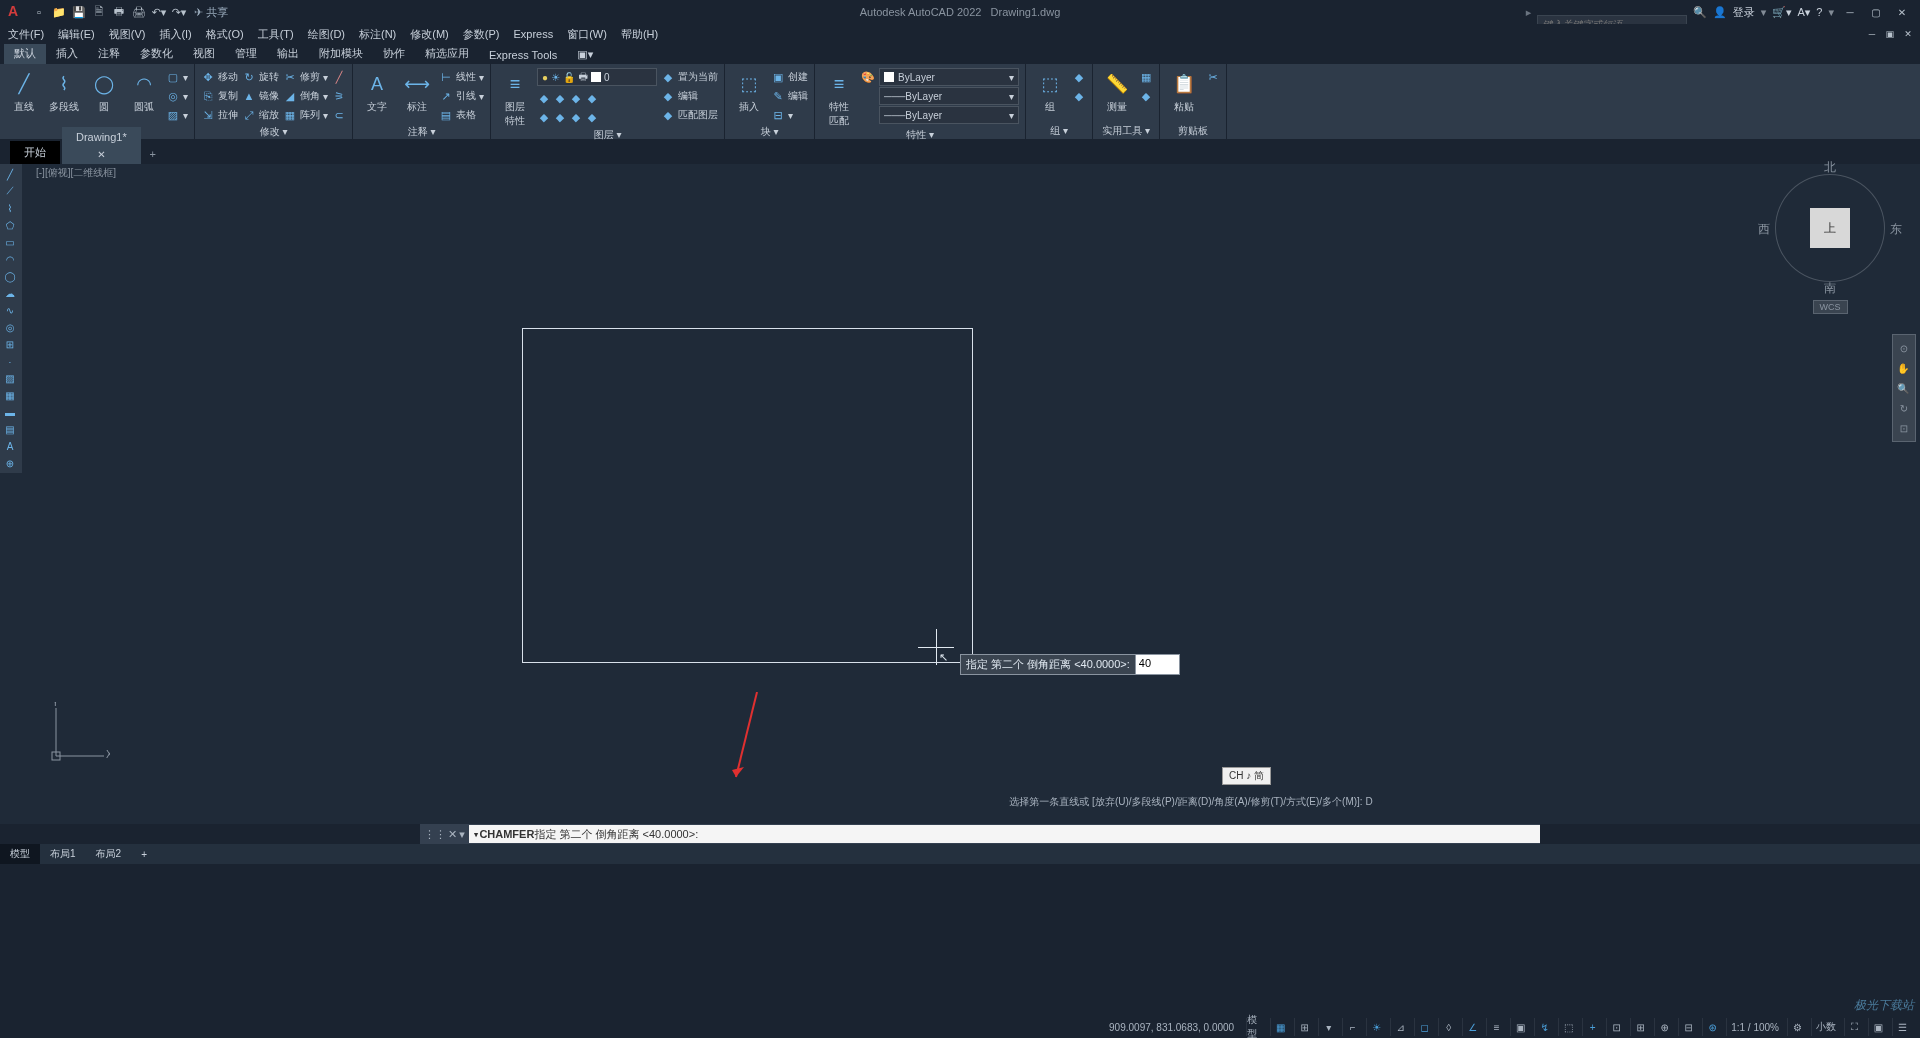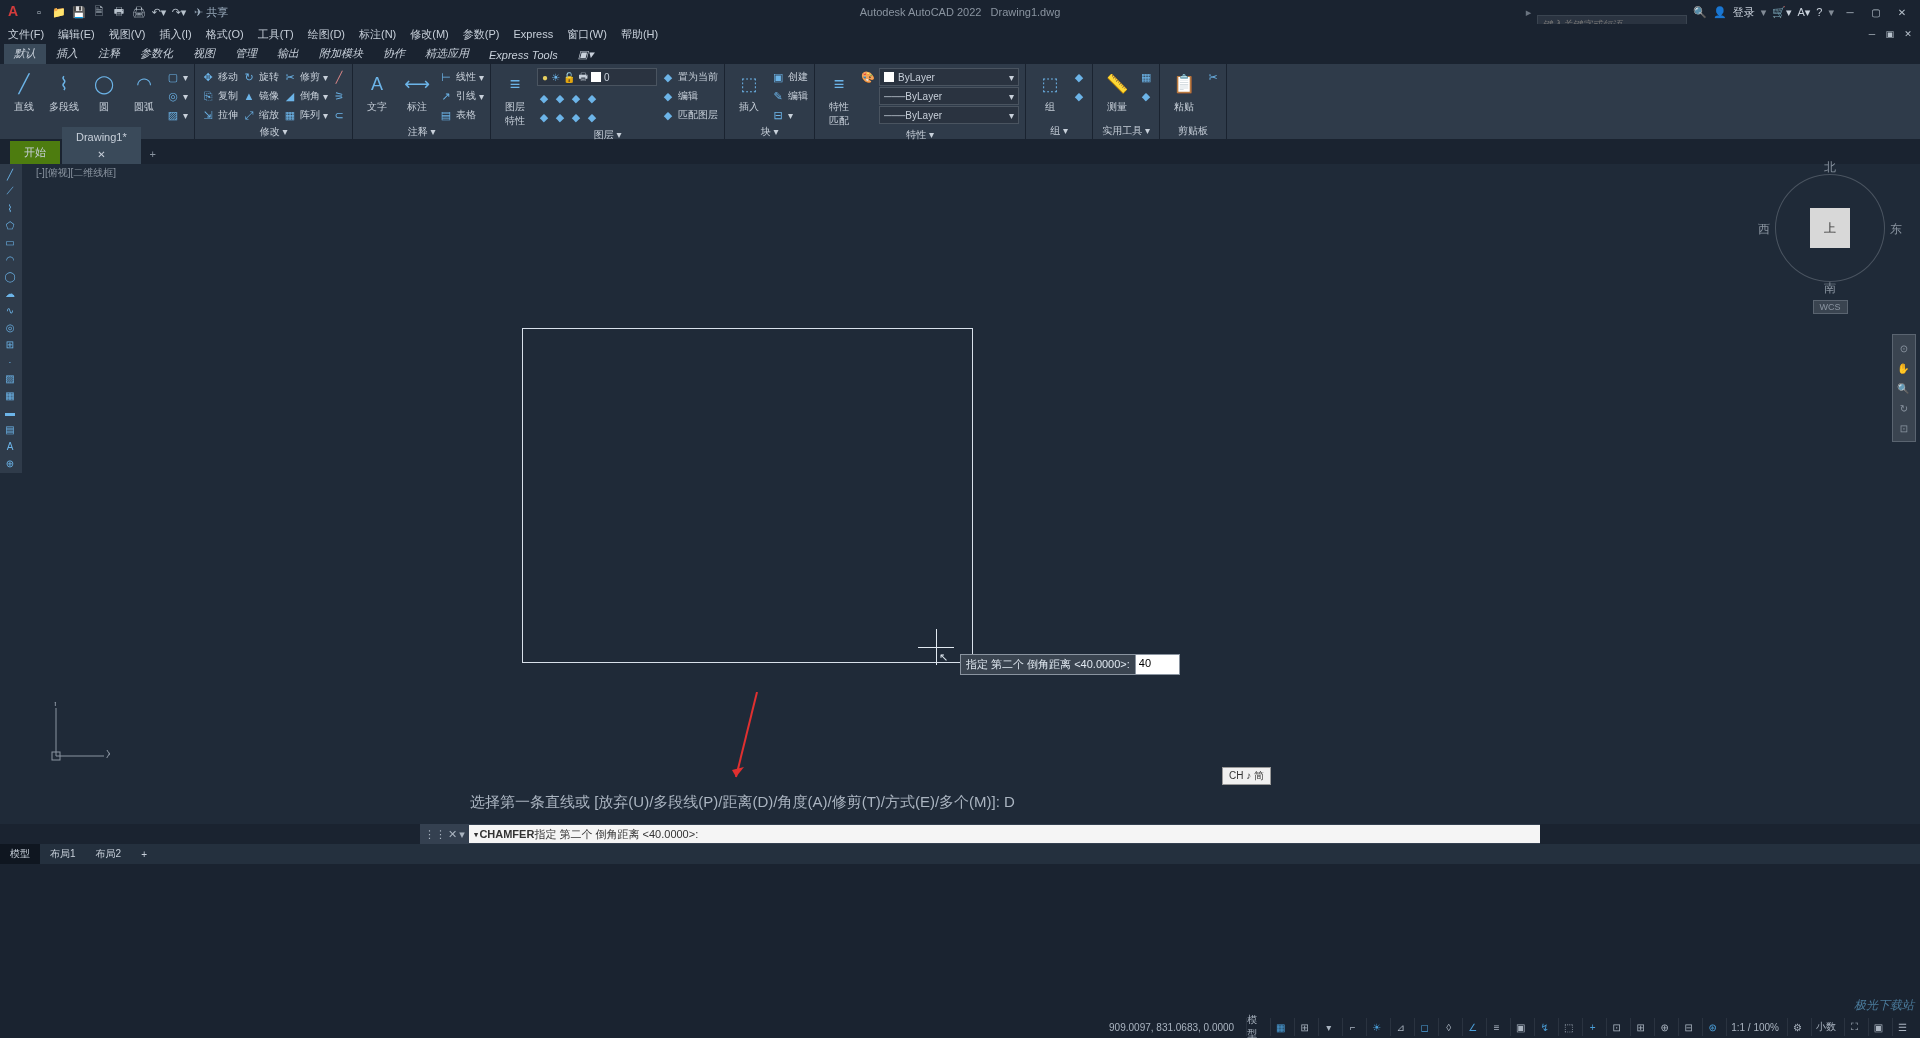--- a/index.html
+++ b/index.html
@@ -10,36 +10,36 @@
 .titlebar .qat .ico { width:18px; height:18px; display:flex; align-items:center; justify-content:center; color:#b8c2cc; font-size:11px; }
 .titlebar .share { color:#9ab; margin-left:6px; display:flex; align-items:center; gap:3px; }
 .titlebar .center { position:absolute; left:50%; transform:translateX(-50%); color:#8a94a0; }
 .titlebar .right { margin-left:auto; display:flex; align-items:center; gap:6px; padding-right:8px; }
 .titlebar .search { width:150px; height:18px; background:#2a3340; border:1px solid #3a4450; font-size:10px; padding:0 4px; color:#6a7480; font-style:italic;margin-top:24px; }
 .titlebar .winbtn { width:20px; height:18px; display:flex; align-items:center; justify-content:center; color:#b8c2cc; font-size:10px; }
 .menubar { height:20px; background:#1a2330; display:flex; align-items:center; padding-left:8px; font-size:11px; gap:14px; color:#c8d0da; position:relative; }
 .menubar .wbtn { position:absolute; right:4px; display:flex; gap:2px; }
 .menubar .wbtn span { width:16px; height:14px; display:flex; align-items:center; justify-content:center; font-size:9px; color:#b8c2cc; }
 .ribbontabs { height:20px; background:#1a2330; display:flex; align-items:flex-end; padding-left:4px; font-size:11px; }
-.ribbontabs .tab { padding:3px 10px; color:#c8d0da;font-style:italic; }
+.ribbontabs .tab { padding:3px 10px; color:#c8d0da; }
 .ribbontabs .tab.active { background:#3a4a5a; }
 .ribbon { height:76px; background:#2f3b4a; display:flex; border-bottom:1px solid #1a2330; }
 .panel { display:flex; flex-direction:column; border-right:1px solid #1a2330; padding:2px 6px 0; }
 .panel .tools { flex:1; display:flex; align-items:flex-start; gap:4px; }
 .panel .title { height:16px; text-align:center; font-size:10px; color:#c8d0da; display:flex; align-items:center; justify-content:center; gap:2px; }
 .bigbtn { display:flex; flex-direction:column; align-items:center; justify-content:center; width:36px; gap:2px; padding-top:4px; }
 .bigbtn .ic { width:28px; height:28px; display:flex; align-items:center; justify-content:center; color:#6cb4e8; font-size:18px; }
 .bigbtn .lb { font-size:10px; color:#c8d0da; }
 .smbtn { display:flex; align-items:center; gap:3px; font-size:10px; height:18px; }
 .smbtn .ic { width:14px; height:14px; display:flex; align-items:center; justify-content:center; color:#6cb4e8; font-size:11px; }
 .col { display:flex; flex-direction:column; gap:1px; padding-top:2px; }
 .layerdrop { width:120px; height:18px; background:#2a3340; border:1px solid #4a5460; font-size:10px; display:flex; align-items:center; padding:0 4px; gap:3px; }
 .propdrop { width:140px; height:18px; background:#2a3340; border:1px solid #4a5460; font-size:10px; display:flex; align-items:center; padding:0 4px; justify-content:flex-end; }
 .filetabs { height:24px; background:#1a2330; display:flex; align-items:flex-end; padding-left:10px; font-size:11px; }
-.filetabs .ftab { padding:4px 14px; background:#4d7c0f; color:#c8d0da; margin-right:2px; display:flex; align-items:center; gap:6px; }
+.filetabs .ftab { padding:4px 14px; background:#000000; color:#c8d0da; margin-right:2px; display:flex; align-items:center; gap:6px; }
 .filetabs .ftab.active { background:#3a4a5a;flex-direction:column; }
 .filetabs .ftab .close { font-size:10px; }
 .filetabs .plus { width:20px; height:20px; display:flex; align-items:center; justify-content:center; color:#8a94a0; }
 .workspace { position:relative; height:630px; background:#1f2a38; }
 .viewlabel { position:absolute; top:2px; left:36px; font-size:10px; color:#8a94a0; }
 .lefttools { position:absolute; left:0; top:0; width:22px; background:#2f3b4a; display:flex; flex-direction:column; gap:1px; padding:2px 0; }
 .lefttools .t { width:20px; height:16px; display:flex; align-items:center; justify-content:center; font-size:10px; color:#6cb4e8; }
 .viewcube { position:absolute; right:30px; top:10px; width:120px; height:140px; display:flex; flex-direction:column; align-items:center; color:#8a94a0; font-size:11px; }
 .viewcube .compass { width:110px; height:110px; border:1px solid #4a5460; border-radius:50%; position:relative; display:flex; align-items:center; justify-content:center; }
 .viewcube .cube { width:40px; height:40px; background:#d8d8d8; display:flex; align-items:center; justify-content:center; color:#333; font-size:12px; }
@@ -57,21 +57,21 @@
 .crosshair .v { position:absolute; width:1px; height:36px; background:#e0e8f0; left:16px; top:0; }
 .crosshair .cur { position:absolute; left:19px; top:22px; font-size:11px; color:#e0e8f0; }
 .dyninput { position:absolute; left:960px; top:490px; display:flex; }
 .dyninput .lbl { background:#3a4450; color:#e0e8f0; font-size:11px; padding:2px 5px; border:1px solid #8a94a0; }
 .dyninput .val { background:#fff; color:#000; width:44px; font-size:11px; padding:2px 3px; border:1px solid #8a94a0; border-left:none; }
 .ucs { position:absolute; left:50px; bottom:32px; color:#8a94a0; font-size:10px; }
 .ucs svg { display:block; }
 .redarrow { position:absolute; left:732px; top:528px; width:30px; height:90px; }
 .redarrow svg { display:block; }
 .ime { position:absolute; left:1222px; top:603px; background:#f0f0f0; color:#333; font-size:10px; padding:1px 6px; border:1px solid #999; }
-.cmdhistory { height:30px; background:#1f2a38; font-size:15px; color:#aab4c0; padding:0 8px 0 470px; line-height:15px; font-family:Consolas,monospace; }
+.cmdhistory { height:30px; background:#1f2a38; font-size:10px; color:#aab4c0; padding:0 8px 0 470px; line-height:15px; font-family:Consolas,monospace;text-align:center; }
 .cmdline { height:20px; background:#344050; display:flex; align-items:center; font-size:11px; margin:0 380px 0 420px; }
 .cmdline .cicons { display:flex; gap:2px; padding:0 4px; color:#aab4c0; }
 .cmdline .cmdinput { flex:1; background:#f5f5f5; color:#333; height:18px; display:flex; align-items:center; padding:0 4px; font-family:Consolas,monospace; }
 .cmdline .cmdinput .gray { color:#888; margin-left:4px; }
 .layouttabs { height:20px; background:#24303e; display:flex; align-items:center; font-size:10px; }
 .layouttabs .lt { padding:3px 10px; color:#c8d0da; }
 .layouttabs .lt.active { background:#0f1620; }
 .statusbar { position:absolute; bottom:0; right:0; height:22px; display:flex; align-items:center; font-size:10px; gap:4px; color:#aab4c0; padding-right:8px; }
 .statusbar .coord { margin-right:8px; }
 .statusbar .sbtn { width:20px; height:18px; display:flex; align-items:center; justify-content:center; border-left:1px solid #2a3340; }

